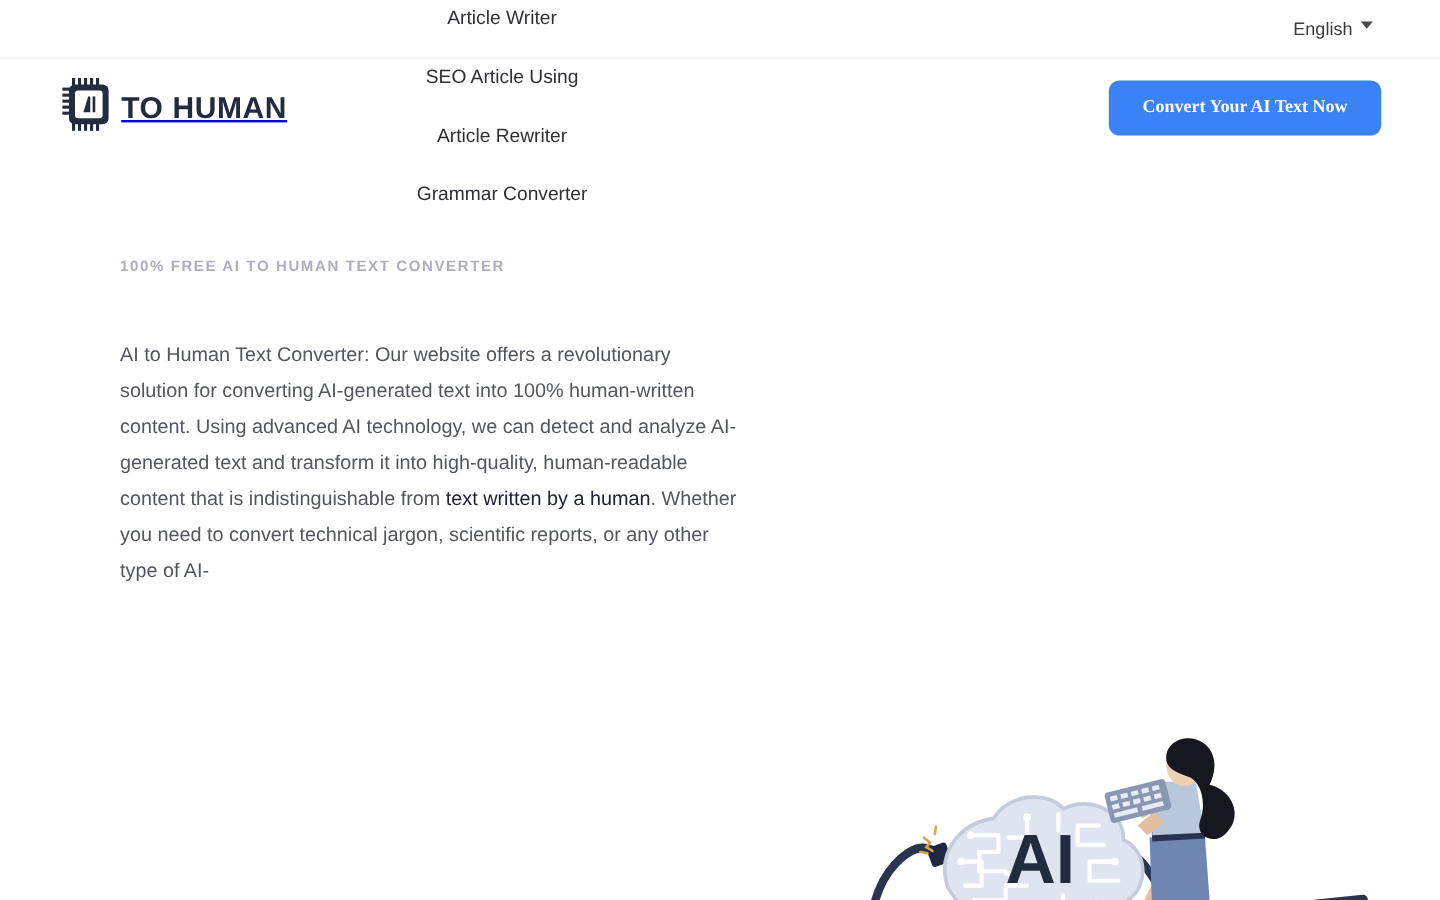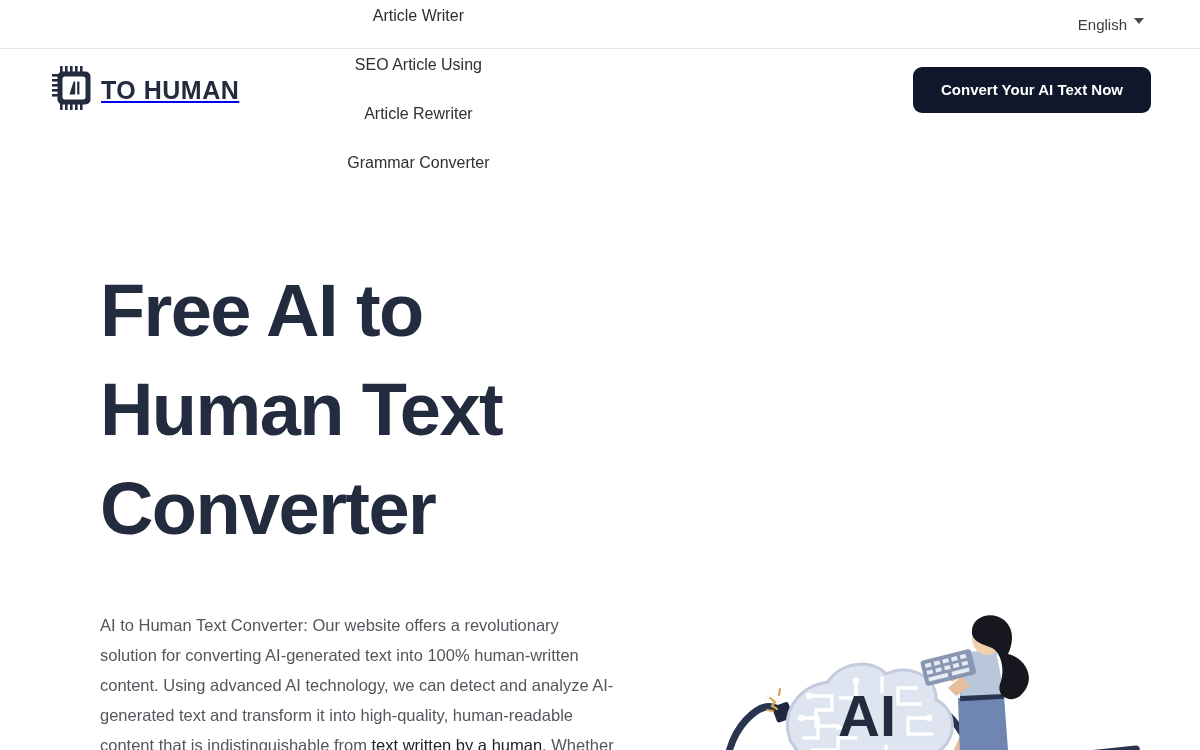--- a/index.html
+++ b/index.html
@@ -73,34 +73,34 @@
   .nav a {
     font-size: 16px;
     color: #2f2f35;
     text-decoration: none;
     white-space: nowrap;
     line-height: 1;
   }
 
   .cta {
     margin-left: auto;
-    background: #0f172a;
+    background: #3b82f6;
     color: #ffffff;
     font-size: 15px;
     font-weight: 700;
     border: none;
     border-radius: 9px;
     padding: 0 28px;
     height: 46px;
     display: flex;
     align-items: center;
     justify-content: center;
     cursor: pointer;
     white-space: nowrap;
-    font-family: Liberation Sans, sans-serif;
+    font-family: Liberation Serif, serif;
   }
 
   
   .hero {
     display: flex;
     position: relative;
     padding-left: 100px;
   }
   .hero-left { width: 545px; padding-top: 86px; }
 
@@ -198,21 +198,21 @@
     <a href="#">Article Rewriter</a>
     <a href="#">Grammar Converter</a>
   </nav>
 
   <button class="cta">Convert Your AI Text Now</button>
 </div>
 
 <section class="hero">
 
   <div class="hero-left">
-    <h1 class="headline">Free AI to Human Text Converter</h1>
+    <div class="eyebrow">100% Free AI to Human Text Converter</div>
     <p class="lede"><span>AI to Human Text Converter: Our website offers a revolutionary solution for converting AI-generated text into 100% human-written content. Using advanced AI technology, we can detect and analyze AI-generated text and transform it into high-quality, human-readable content that is indistinguishable from </span><a href="#">text written by a human</a><span>. Whether you need to convert technical jargon, scientific reports, or any other type of AI-</span></p>
   </div>
 
   <div class="hero-right">
     <svg width="540" height="290" viewBox="0 0 540 290" aria-hidden="true">
 
       <path d="M78 290 C 58 210, 58 150, 86 120 C 100 105, 112 103, 122 112" fill="none" stroke="#2a3350" stroke-width="7" stroke-linecap="round"></path>
       <path d="M248 118 C 262 104, 282 104, 296 124 C 318 156, 330 182, 348 192
                C 378 208, 440 200, 462 228 C 480 250, 470 274, 448 286" fill="none" stroke="#2a3350" stroke-width="7" stroke-linecap="round"></path>
 

